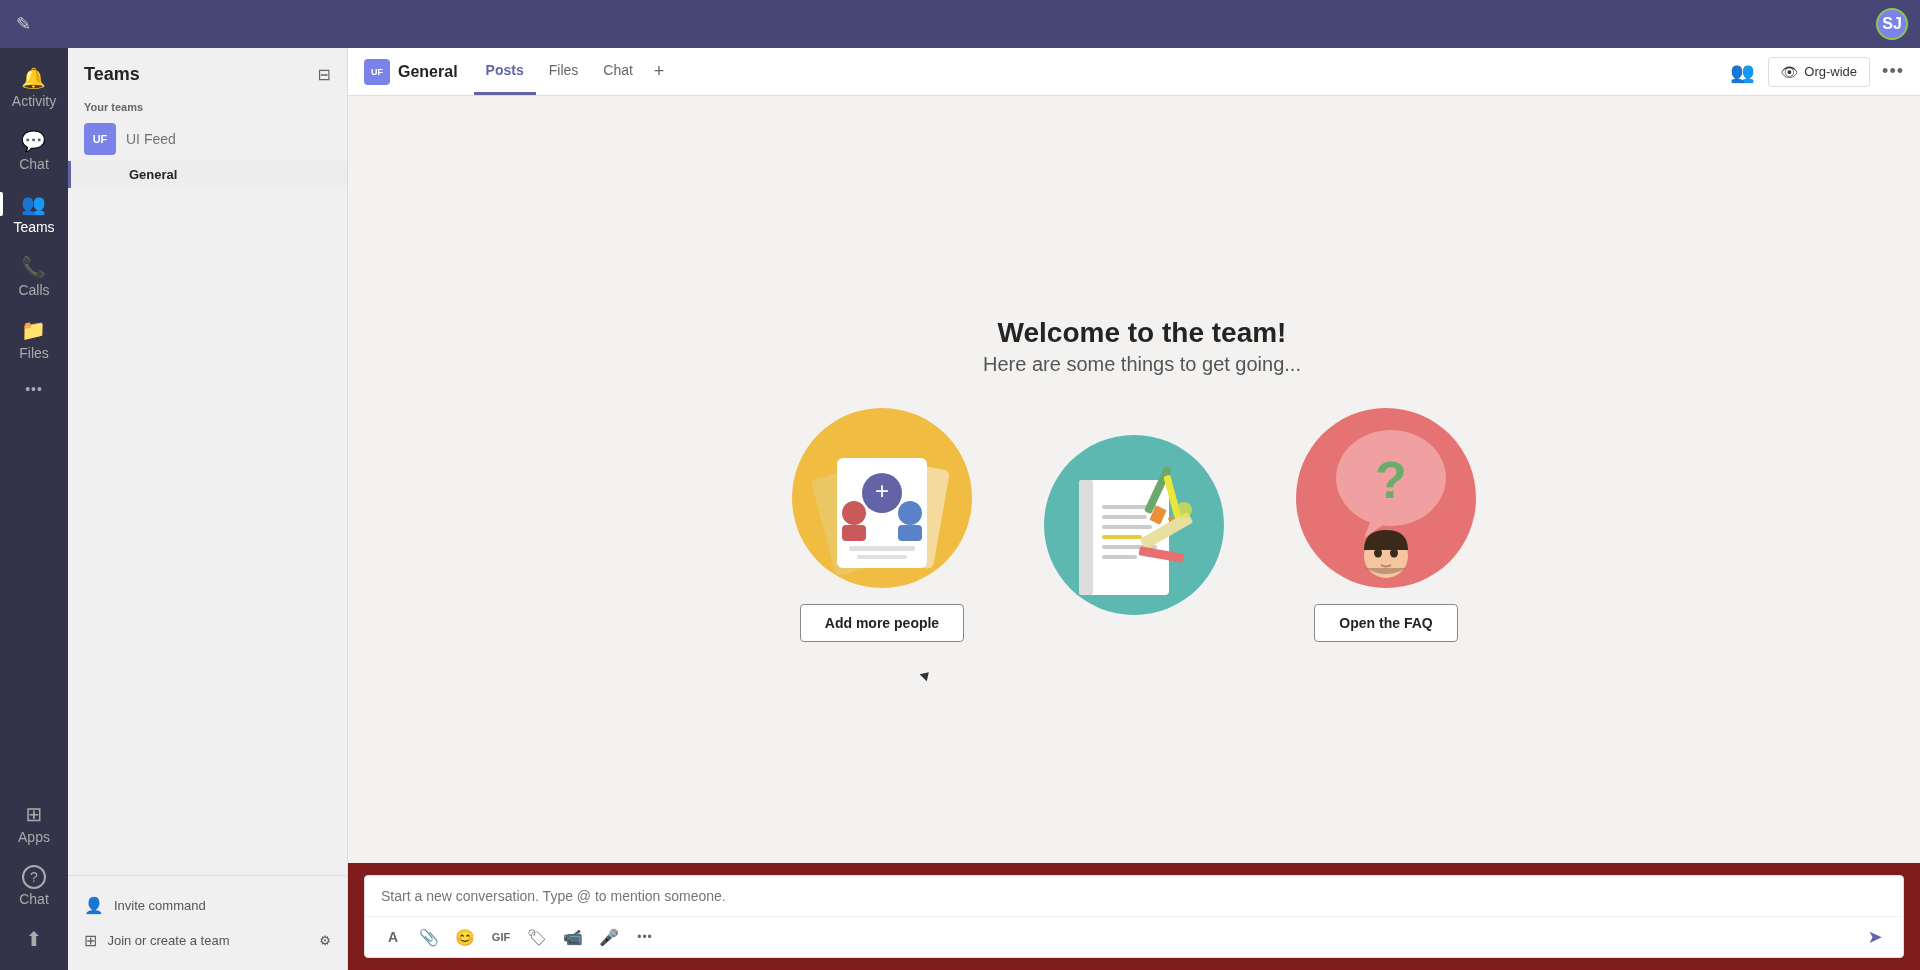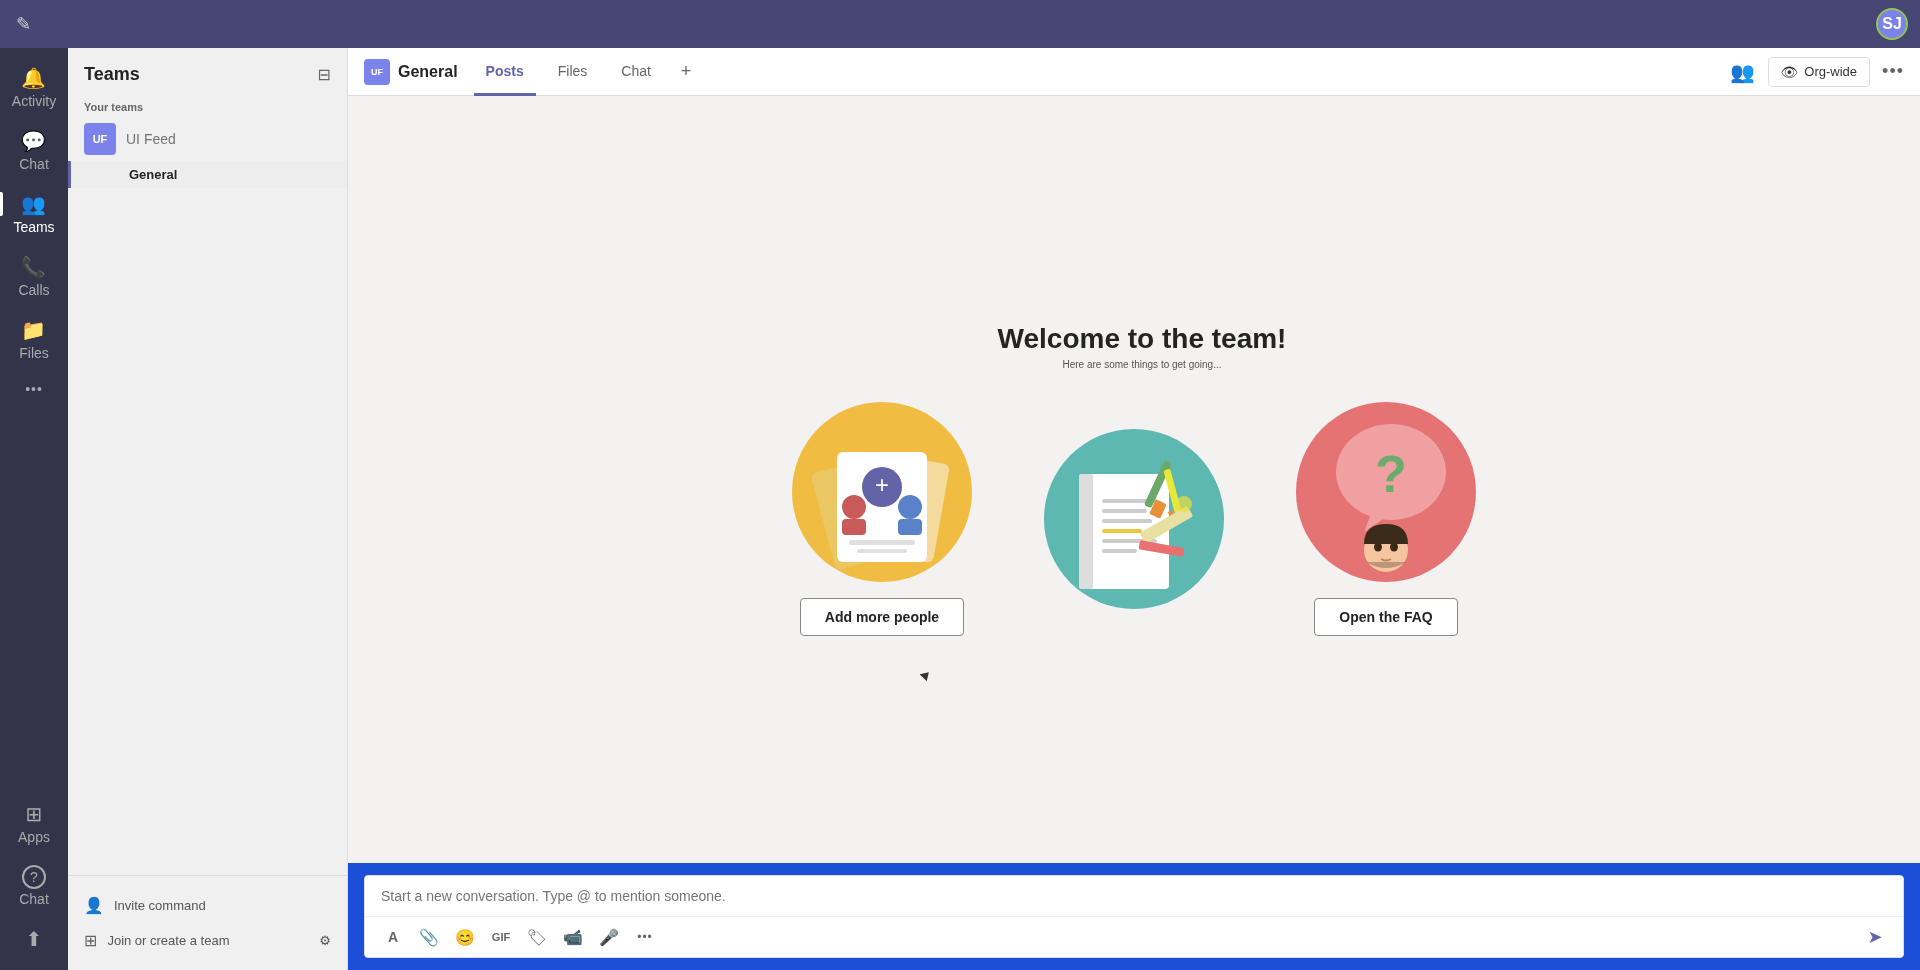--- a/index.html
+++ b/index.html
@@ -226,22 +226,22 @@
       font-weight: 700;
       flex-shrink: 0;
     }
     .channel-header-name {
       font-size: 16px;
       font-weight: 700;
       color: #252424;
     }
     .channel-tabs {
       display: flex;
-      align-items: center;
-      gap: 10px;
+      align-items: flex-start;
+      gap: 1px;
       flex: 1;
       height: 100%;
       margin-left: 8px;
     }
     .channel-tab {
       padding: 0 12px;
       height: 100%;
       display: flex;
       align-items: center;
       font-size: 14px;
@@ -294,21 +294,21 @@
       padding: 20px;
       gap: 32px;
     }
 
     .welcome-title {
       font-size: 28px;
       font-weight: 600;
       color: #252424;
     }
     .welcome-subtitle {
-      font-size: 10px;
+      font-size: 20px;
       color: #555;
       margin-top: 4px;
     }
 
     .action-cards {
       display: flex;
       gap: 32px;
       align-items: center;
     }
 
@@ -342,21 +342,21 @@
       font-size: 14px;
       font-weight: 600;
       color: #252424;
       cursor: pointer;
       white-space: nowrap;
     }
 
     
     .chat-input-area {
       padding: 12px 16px 12px;
-      background: #1d4ed8;
+      background: #7f1d1d;
       flex-shrink: 0;
     }
     .chat-input-box {
       background: white;
       border: 1px solid #ddd;
       border-radius: 4px;
       overflow: hidden;
     }
     .chat-input-field {
       width: 100%;

